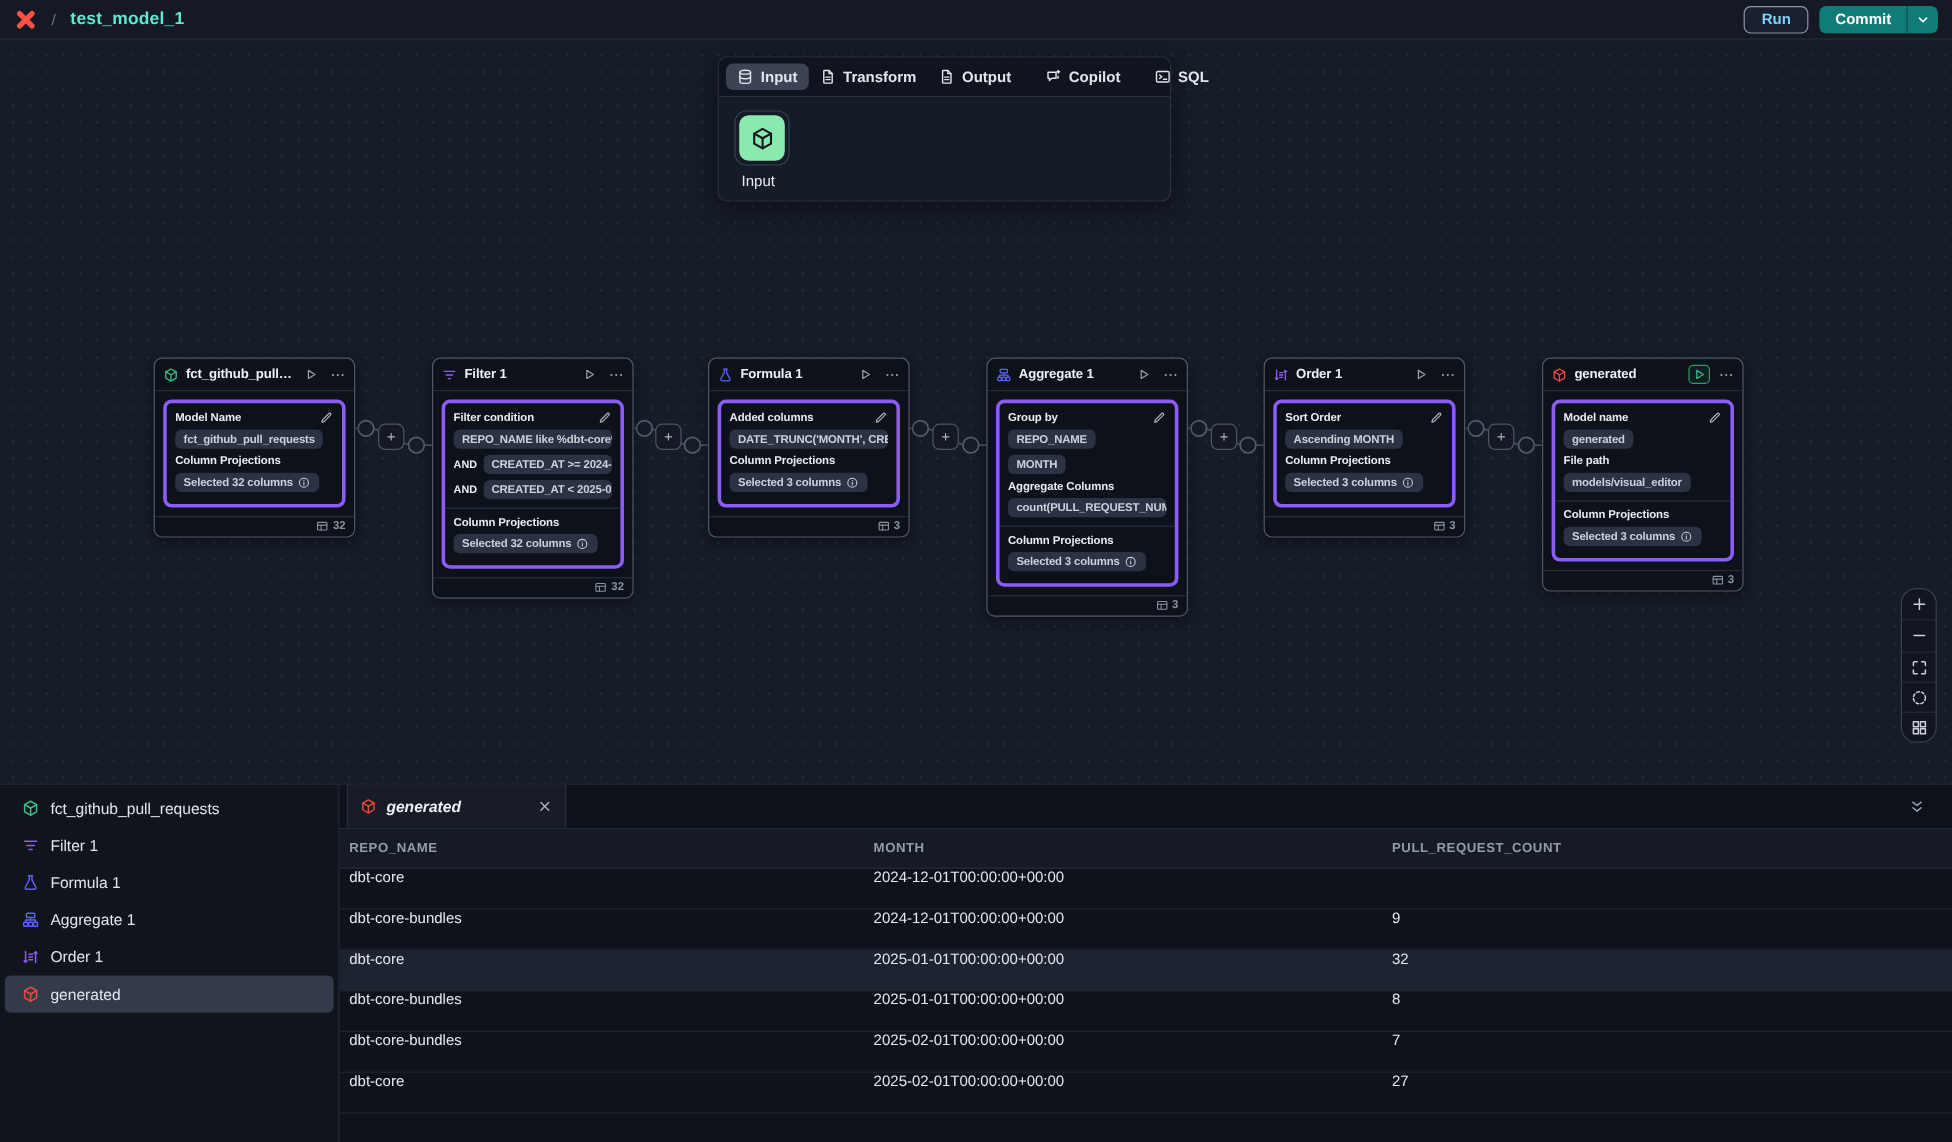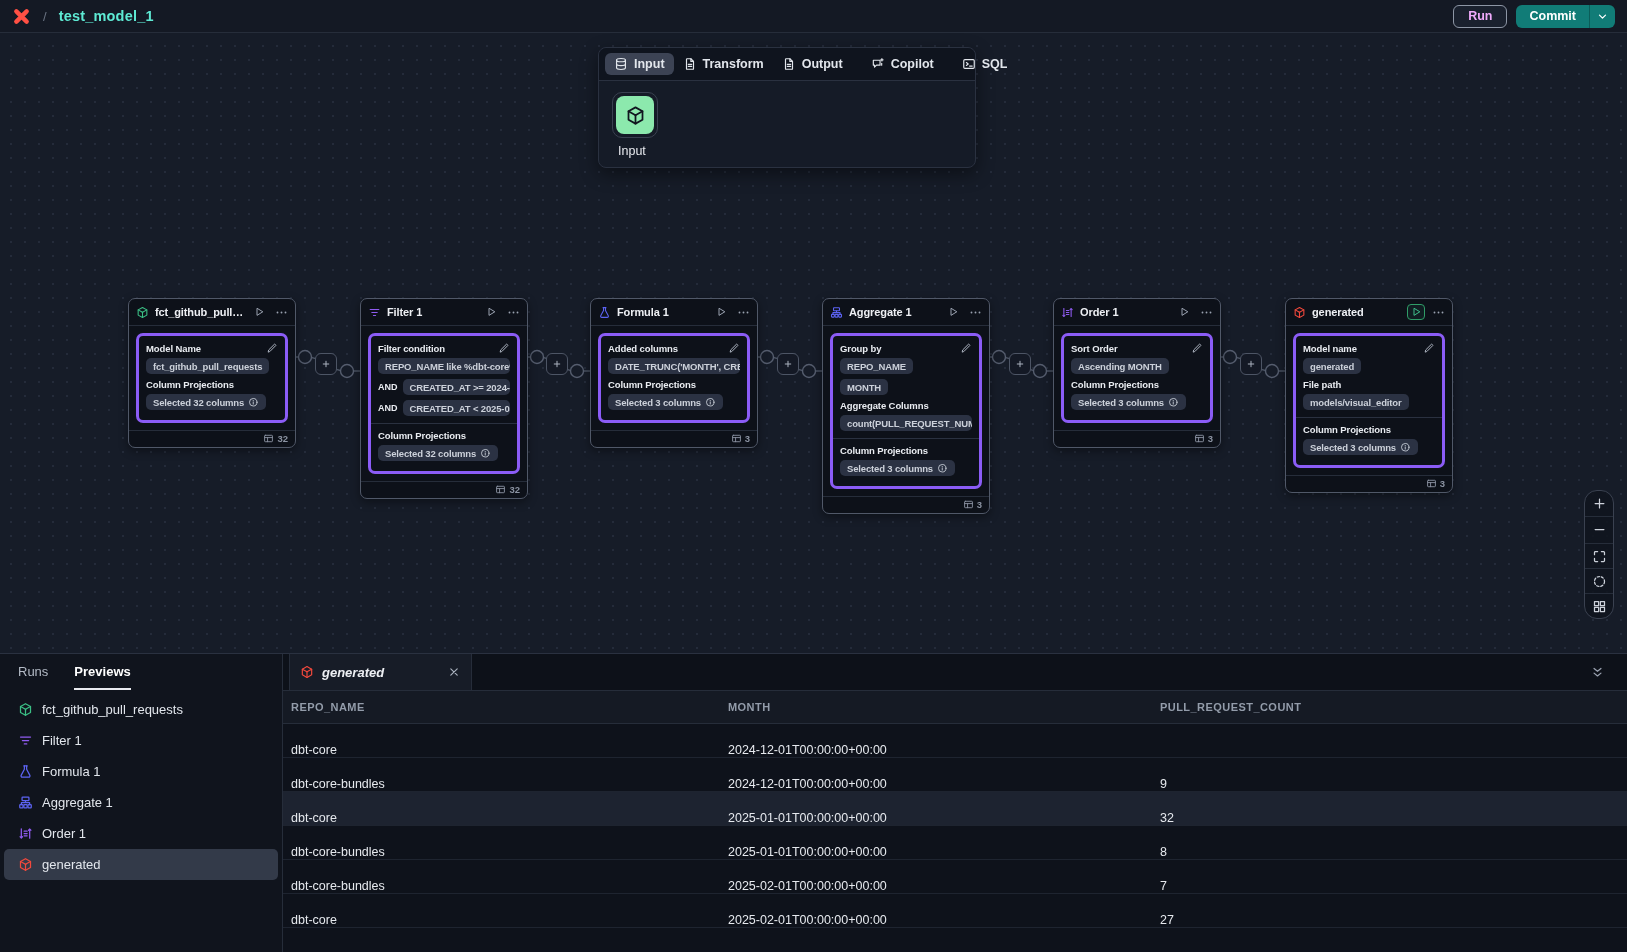--- a/index.html
+++ b/index.html
@@ -8,21 +8,21 @@
   .app { position:relative; width:1627px; height:952px; background:#151b26; }
 
   
   .topbar { position:absolute; left:0; top:0; width:100%; height:33px;
     background:#141924; border-bottom:1px solid #262d3a;
     display:flex; align-items:center; padding:0 12px; z-index:30; }
   .logo { display:flex; align-items:center; margin-right:12px; }
   .crumb-sep { color:#6b7483; font-size:13px; margin-right:12px; }
   .page-title { font-size:14.5px; font-weight:700; color:#5eead4; letter-spacing:.2px; }
   .topbar-right { margin-left:auto; display:flex; align-items:center; gap:9px; }
-  .btn-run { background:#1a212e; border:1px solid #8d96a5; color:#f0abfc;
+  .btn-run { background:#1a212e; border:1px solid #8d96a5; color:#7dd3fc;
     font-family:inherit; font-size:12.5px; font-weight:600; border-radius:6px;
     padding:3px 14px; height:23px; cursor:pointer; }
   .commit-group { display:flex; border-radius:6px; overflow:hidden; height:23px; }
   .btn-commit { background:#117c77; border:none; color:#ffffff; font-family:inherit;
     font-size:12.5px; font-weight:700; padding:0 13px; cursor:pointer; }
   .btn-commit-caret { background:#117c77; border:none; border-left:1px solid #0b5d59;
     color:#fff; width:26px; display:flex; align-items:center; justify-content:center; cursor:pointer; }
 
   
   .canvas { position:absolute; left:0; top:33px; width:1627px; height:620px;
@@ -108,21 +108,21 @@
     cursor:pointer; }
   .preview-tab .pt-label { font-size:13px; font-style:italic; font-weight:600; color:#eef0f4; flex:1; }
   .pt-close { color:#aab2bf; display:flex; cursor:pointer; }
   .collapse-btn { position:absolute; right:22px; top:0; bottom:0; display:flex;
     align-items:center; color:#9aa2b0; cursor:pointer; }
 
   .tbl { flex:1; display:flex; flex-direction:column; overflow:hidden; }
   .tbl-head { height:33px; flex:none; background:#151a24; border-bottom:1px solid #262d3a;
     display:flex; align-items:center; }
   .th { font-size:11px; font-weight:700; color:#939caa; letter-spacing:.45px; padding-left:8px; }
-  .tr { height:34px; flex:none; display:flex; align-items:flex-end; border-bottom:1px solid #1e2430;
+  .tr { height:34px; flex:none; display:flex; align-items:flex-start; border-bottom:1px solid #1e2430;
     font-size:12.5px; color:#e6e9ee; }
   .tr.hl { background:#1d2330; }
   .td { padding-left:8px; white-space:nowrap; overflow:hidden; text-overflow:ellipsis; }
   .c0 { width:437px; flex:none; } .c1 { width:432px; flex:none; } .c2 { flex:1; }
 
   .ic { flex:none; display:block; }
 </style>
 </head>
 <body>
 
@@ -652,24 +652,20 @@
             <rect x="13.4" y="4" width="6.6" height="6.6"></rect>
             <rect x="4" y="13.4" width="6.6" height="6.6"></rect>
             <rect x="13.4" y="13.4" width="6.6" height="6.6"></rect>
           </svg>
         </div>
       </div>
   </div>
 
   <div class="bottom">
     <aside class="bp-sidebar">
-      <div class="bp-tabs" id="bp-tabs">
-          <div class="bp-tab">Runs</div>
-          <div class="bp-tab active">Previews</div>
-        </div>
       <div class="bp-items" id="bp-items">
           <div class="bp-item">
             <svg class="ic" width="15" height="15" viewBox="0 0 24 24" fill="none" stroke="currentColor" stroke-width="2" stroke-linecap="round" stroke-linejoin="round" style="color:#3bbf85">
               <path d="M12 2.7 20 7.2v9.6L12 21.3 4 16.8V7.2z"></path>
               <path d="M4 7.2l8 4.5 8-4.5"></path>
               <path d="M12 11.7v9.6"></path>
             </svg>
             <span>fct_github_pull_requests</span>
           </div>
           <div class="bp-item">

